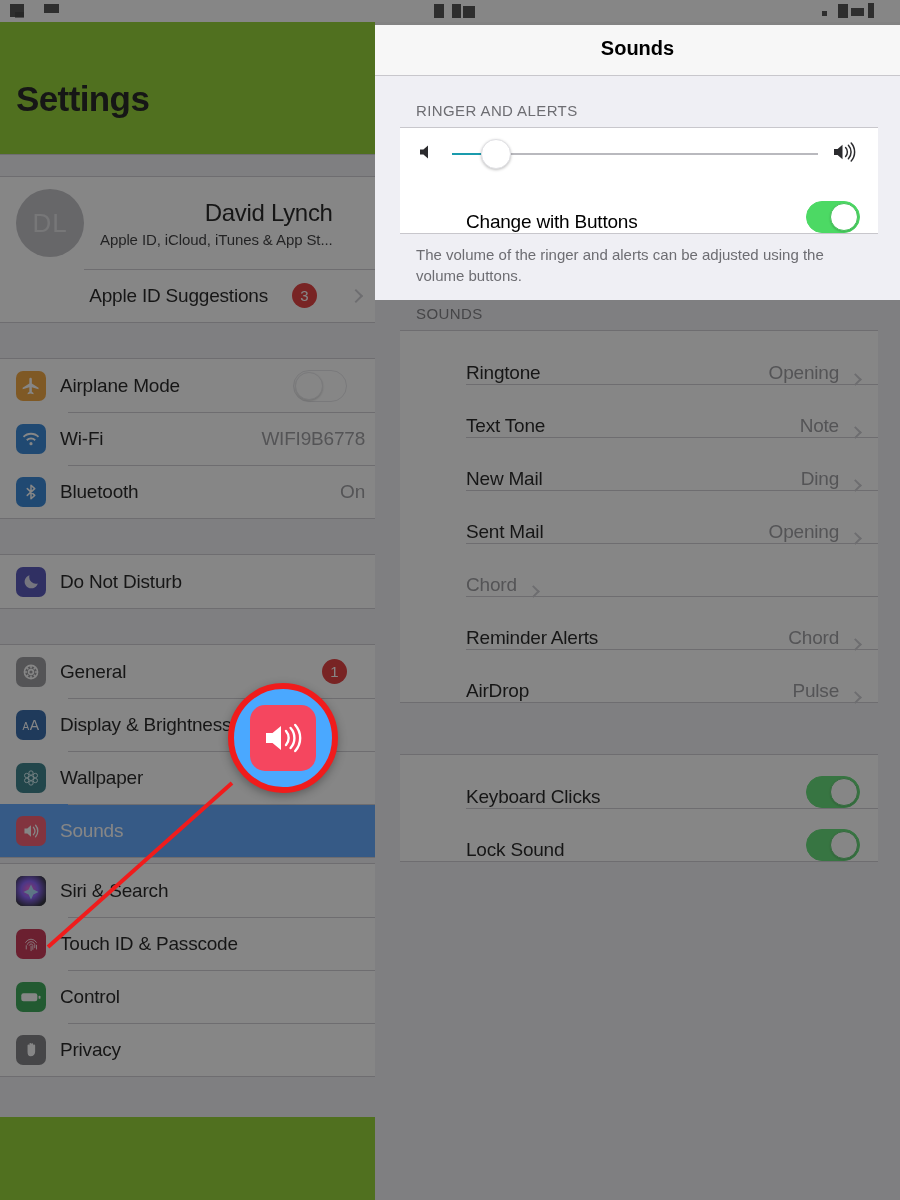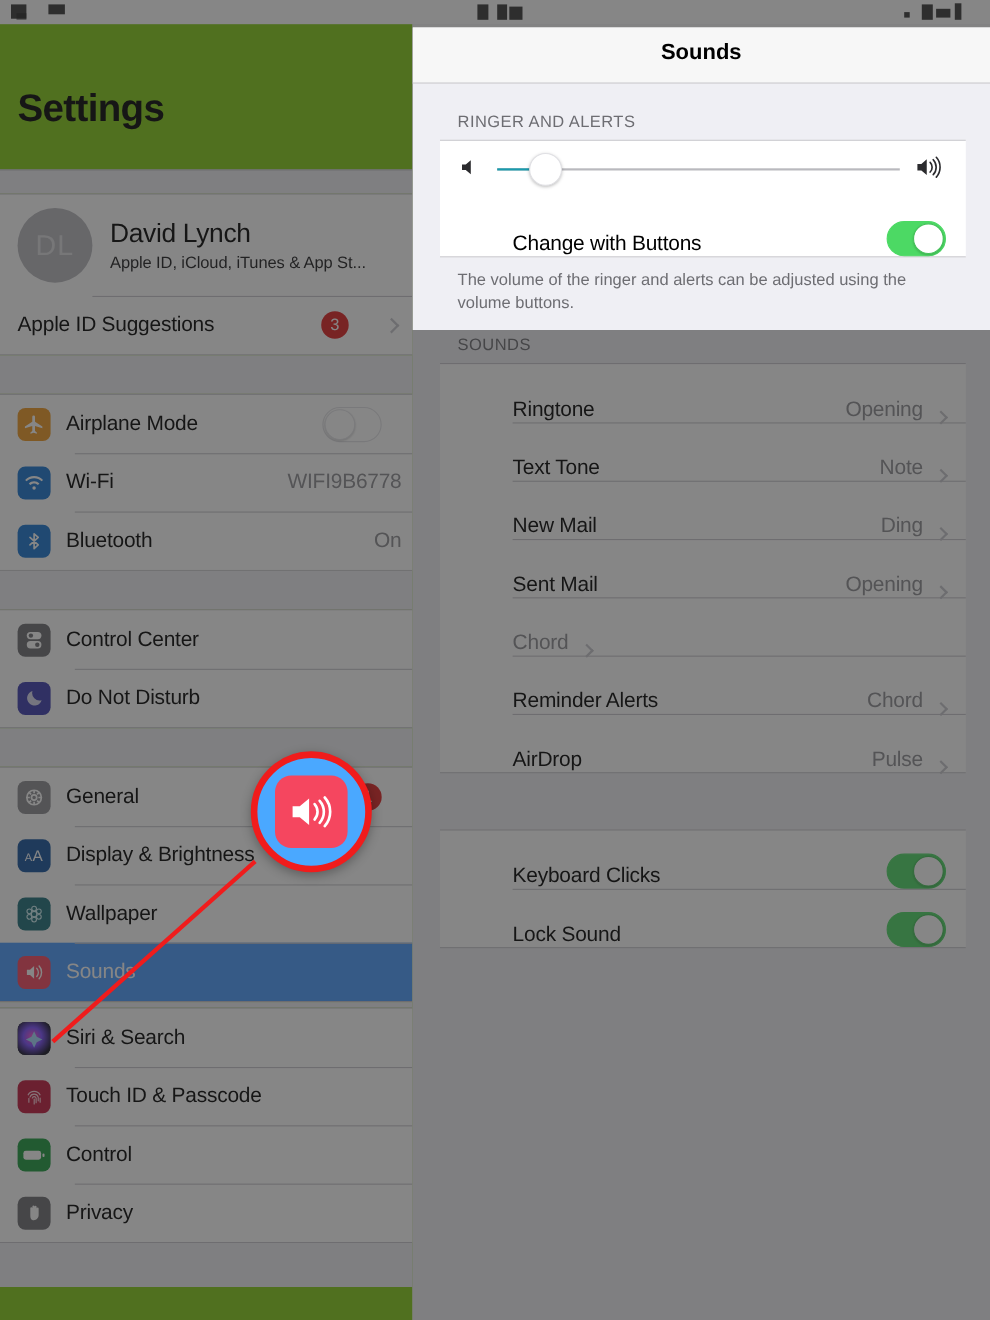--- a/index.html
+++ b/index.html
@@ -310,21 +310,21 @@
       <div class="sb-blob" style="left:868px;top:3px;width:6px;height:15px;"></div>
     </div>
 
     <div class="sidebar">
 
       <div class="sb-title">Settings</div>
 
       <div style="height:35px;"></div>
       <div class="sb-gap sep-top" style="height:22px;"></div>
 
-      <div class="sb-group" style="border-top:1px solid #c8c7cc;">
+      <div class="sb-group" style="border-top:1px solid #c8c7cc;text-align:right;">
         <div class="profile-row">
           <div class="avatar">DL</div>
           <div class="profile-text">
             <div class="profile-name">David Lynch</div>
             <div class="profile-sub">Apple ID, iCloud, iTunes &amp; App St...</div>
           </div>
         </div>
         <div class="sb-row no-icon" style="padding-left:16px;gap:24px;">
           <div class="sb-row-sep" style="position:absolute;left:84px;right:0;top:0;height:1px;background:#c8c7cc;"></div>
           <span class="sb-label">Apple ID Suggestions</span>
@@ -365,31 +365,20 @@
               </svg>
           </span>
           <span class="sb-label">Bluetooth</span>
           <span class="sb-value">On</span>
         </div>
       </div>
 
       <div class="sb-gap"></div>
 
       <div class="sb-group">
-        <div class="sb-row">
-          <span class="sb-icon" style="background:#6d6d72;">
-            <svg width="18" height="20" viewBox="0 0 20 24" fill="none">
-                <rect x="2" y="3" width="16" height="8" rx="4" fill="#fff"></rect>
-                <circle cx="6.5" cy="7" r="2.4" fill="#6d6d72"></circle>
-                <rect x="2" y="13" width="16" height="8" rx="4" fill="#fff"></rect>
-                <circle cx="13.5" cy="17" r="2.4" fill="#6d6d72"></circle>
-              </svg>
-          </span>
-          <span class="sb-label">Control Center</span>
-        </div>
         <div class="sb-row">
           <span class="sb-icon" style="background:#3b3bb0;">
             <svg width="19" height="19" viewBox="0 0 24 24" fill="#d8d8f0">
                 <path d="M20 14.5A8.5 8.5 0 0 1 9.5 4 8.5 8.5 0 1 0 20 14.5z"></path>
               </svg>
           </span>
           <span class="sb-label">Do Not Disturb</span>
         </div>
       </div>
 

